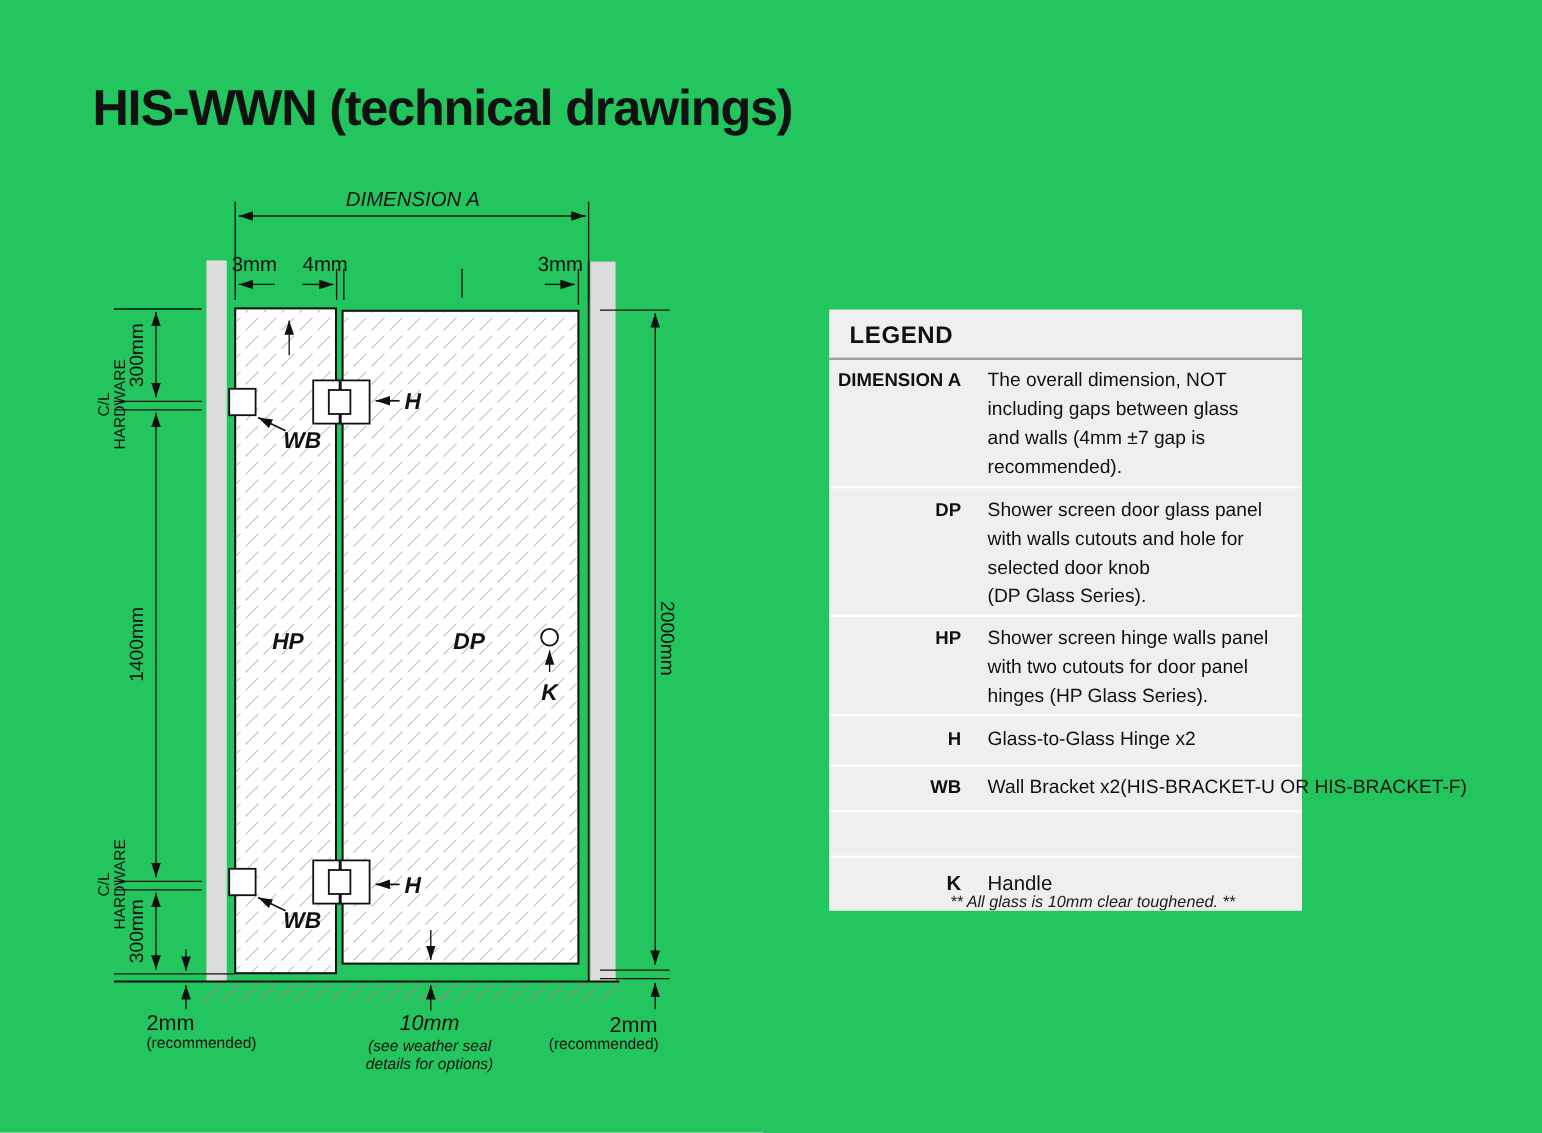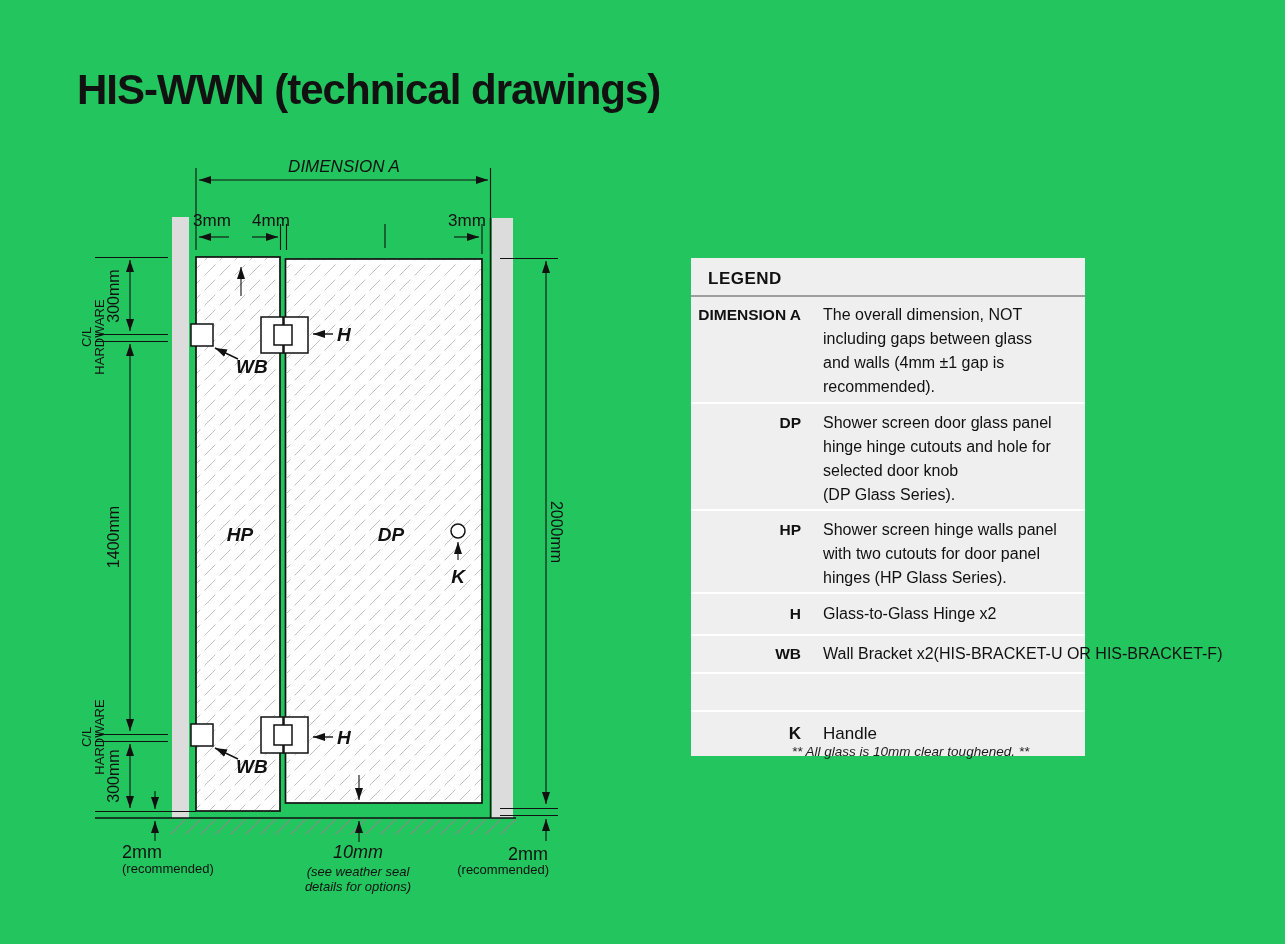--- a/index.html
+++ b/index.html
@@ -13,21 +13,21 @@
   .mid{stroke:#111;stroke-width:1.4;fill:none;}
   .thick{stroke:#111;stroke-width:1.7;fill:none;}
   .dimtxt{font-size:17px;}
   .it{font-style:italic;}
   .lbl{font-weight:bold;font-style:italic;font-size:19px;}
   .rot{font-size:16px;}
   .small{font-size:13px;}
   .big{font-size:18px;}
 
   .legend{position:absolute;left:691px;top:258px;width:394px;background:#efefef;}
-  .lheader{padding:11px 0 6px 17px;font-size:17px;font-weight:bold;letter-spacing:.5px;border-bottom:2px solid #9e9e9e;}
+  .lheader{padding:11px 0 6px 17px;font-size:20px;font-weight:bold;letter-spacing:.5px;border-bottom:2px solid #9e9e9e;}
   .lrow{display:flex;align-items:flex-start;}
   .lrow + .lrow{border-top:2px solid #ffffff;}
   .term{flex:0 0 110px;text-align:right;font-weight:bold;font-size:15.5px;line-height:24px;}
   .desc{margin-left:22px;font-size:16px;line-height:24px;white-space:pre-line;}
   .r0{padding:6px 0 3px;}
   .r1{padding:7px 0 2px;}
   .r2{padding:7px 0 2px;}
   .r3{padding:8px 0 8px;}
   .r4{padding:6px 0 6px;}
   .r4 .desc{white-space:nowrap;text-align:center;}
@@ -166,27 +166,27 @@
     <text class="small" text-anchor="end" x="549" y="874">(recommended)</text>
   </svg>
 
   <div class="legend">
     <div class="lheader">LEGEND</div>
 
     <div class="lrow r0">
       <div class="term">DIMENSION A</div>
       <div class="desc">The overall dimension, NOT
 including gaps between glass
-and walls (4mm ±1 gap is
+and walls (4mm ±7 gap is
 recommended).</div>
     </div>
     <div class="lrow r1">
       <div class="term">DP</div>
       <div class="desc">Shower screen door glass panel
-hinge hinge cutouts and hole for
+with walls cutouts and hole for
 selected door knob
 (DP Glass Series).</div>
     </div>
     <div class="lrow r2">
       <div class="term">HP</div>
       <div class="desc">Shower screen hinge walls panel
 with two cutouts for door panel
 hinges (HP Glass Series).</div>
     </div>
     <div class="lrow r3">

